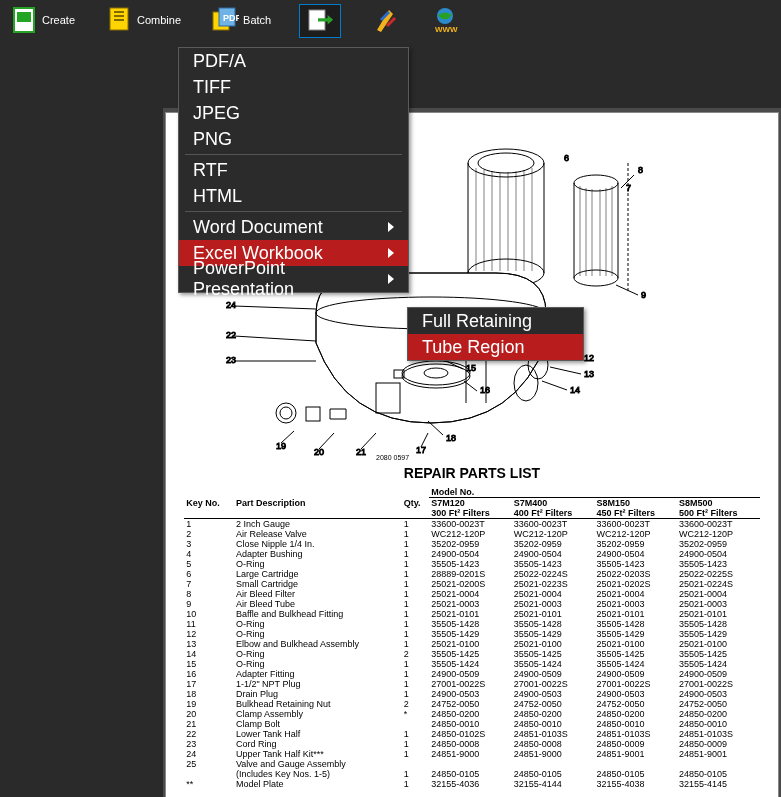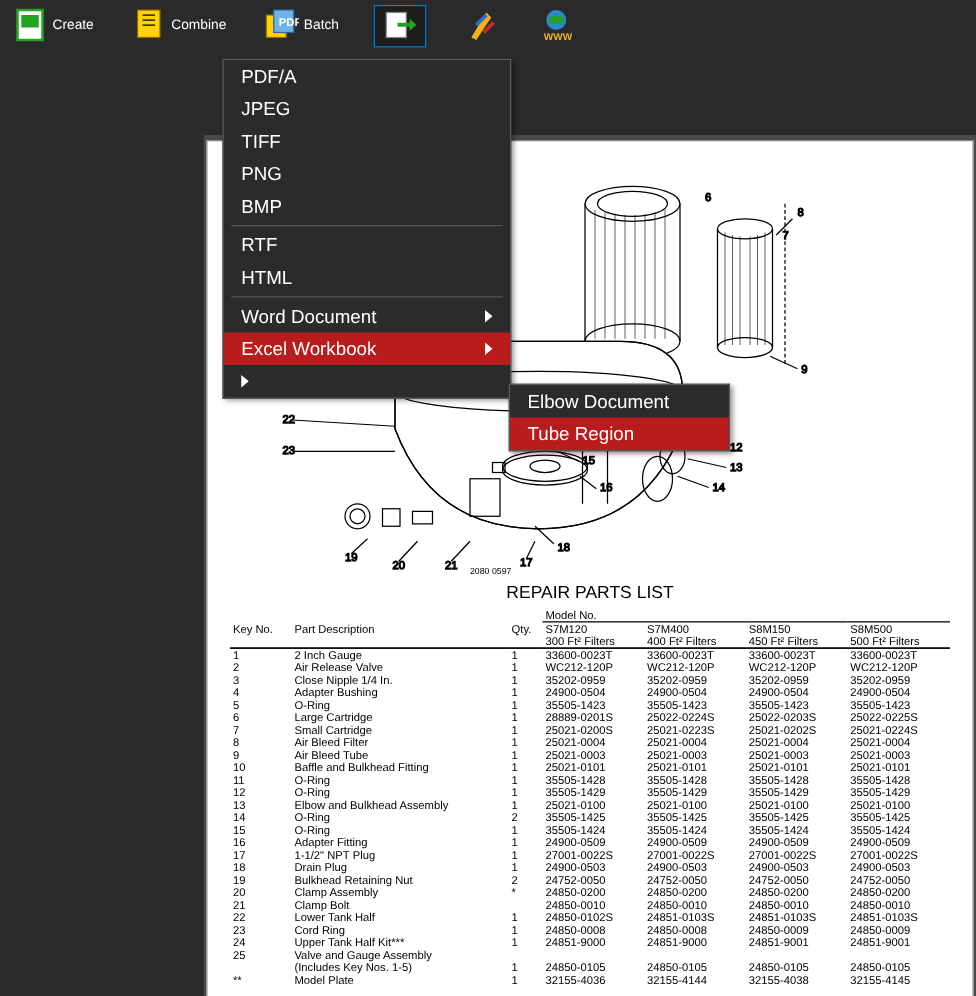--- a/index.html
+++ b/index.html
@@ -1,31 +1,31 @@
 <!DOCTYPE html>
 <html><head>
 <meta charset="utf-8">
 <style>
   html,body{margin:0;padding:0;background:#2a2a2a;font-family:"Segoe UI",Arial,sans-serif;width:781px;height:797px;overflow:hidden;position:relative}
   .toolbar{background:#2a2a2a;height:58px;display:flex;padding:4px 8px 0 8px;gap:28px;align-items:flex-start}
   .tb-btn{display:flex;flex-direction:row;align-items:center;color:#fff;font-size:11px;cursor:pointer;gap:2px}
   .tb-icon{width:32px;height:32px;display:flex;align-items:center;justify-content:center}
   .menu{position:absolute;left:178px;top:47px;width:229px;background:#2b2b2b;border:1px solid #5a5a5a;z-index:10;box-shadow:2px 2px 4px rgba(0,0,0,.4)}
-  .menu-item{color:#fff;font-size:15px;padding:4px 14px;cursor:pointer;display:flex;justify-content:space-between;align-items:center;height:18px}
+  .menu-item{color:#fff;font-size:18px;padding:4px 14px;cursor:pointer;display:flex;justify-content:space-between;align-items:center;height:18px}
   .menu-item.hl{background:#b91c1c}
   .menu-sep{border-top:1px solid #555;margin:2px 6px}
   .submenu{position:absolute;left:407px;top:307px;width:175px;background:#2b2b2b;border:1px solid #5a5a5a;z-index:11;box-shadow:2px 2px 4px rgba(0,0,0,.4)}
   .arrow{width:0;height:0;border-top:5px solid transparent;border-bottom:5px solid transparent;border-left:6px solid #fff}
   .doc-wrap{position:absolute;left:163px;top:108px;right:0;bottom:0;background:#4a4a4a;overflow:hidden}
   .page{background:#fff;width:612px;margin:4px auto 0 auto;min-height:800px;position:relative;color:#000;font-family:Arial,sans-serif;border:1px solid #888}
   .diagram{height:350px;position:relative;border-bottom:none}
-  .repair-title{text-align:center;font-weight:normal;font-size:14px;margin:2px 0 6px 0}
+  .repair-title{text-align:center;font-weight:bold;font-size:14px;margin:2px 0 6px 0}
   .tbl{width:94%;margin:0 auto;font-size:9px;border-collapse:collapse}
   .tbl th,.tbl td{text-align:left;padding:0 2px;white-space:nowrap}
-  .tbl th{font-weight:normal;border-bottom:1px solid #000}
+  .tbl th{font-weight:bold;border-bottom:1px solid #000}
   .tbl .ctr{text-align:left}
   .model-hdr{text-align:center;font-size:9px;border-bottom:1px solid #000}
   .canvas{position:absolute;inset:0}
   svg.part{stroke:#000;stroke-width:1;fill:none}
 </style>
 </head>
 <body>
 
 <div class="toolbar">
   <div class="tb-btn">
@@ -467,36 +467,36 @@
             <td>32155-4038</td>
             <td>32155-4145</td>
           </tr>
         </tbody>
     </table>
   </div>
 </div>
 
 <div class="menu" id="menu">
     <div class="menu-item">PDF/A</div>
+    <div class="menu-item">TIFF</div>
     <div class="menu-item">JPEG</div>
-    <div class="menu-item">TIFF</div>
     <div class="menu-item">PNG</div>
-    <div class="menu-item">BMP</div>
     <div class="menu-sep"></div>
     <div class="menu-item">RTF</div>
     <div class="menu-item">HTML</div>
     <div class="menu-sep"></div>
     <div class="menu-item">
       <span>Word Document</span>
       <div class="arrow"></div>
     </div>
     <div class="menu-item hl">
       <span>Excel Workbook</span>
       <div class="arrow"></div>
     </div>
     <div class="menu-item">
+      <span>PowerPoint Presentation</span>
       <div class="arrow"></div>
     </div>
   </div>
 <div class="submenu" id="submenu">
-    <div class="menu-item">Elbow Document</div>
+    <div class="menu-item">Full Retaining</div>
     <div class="menu-item hl">Tube Region</div>
   </div>
 
 </body></html>

